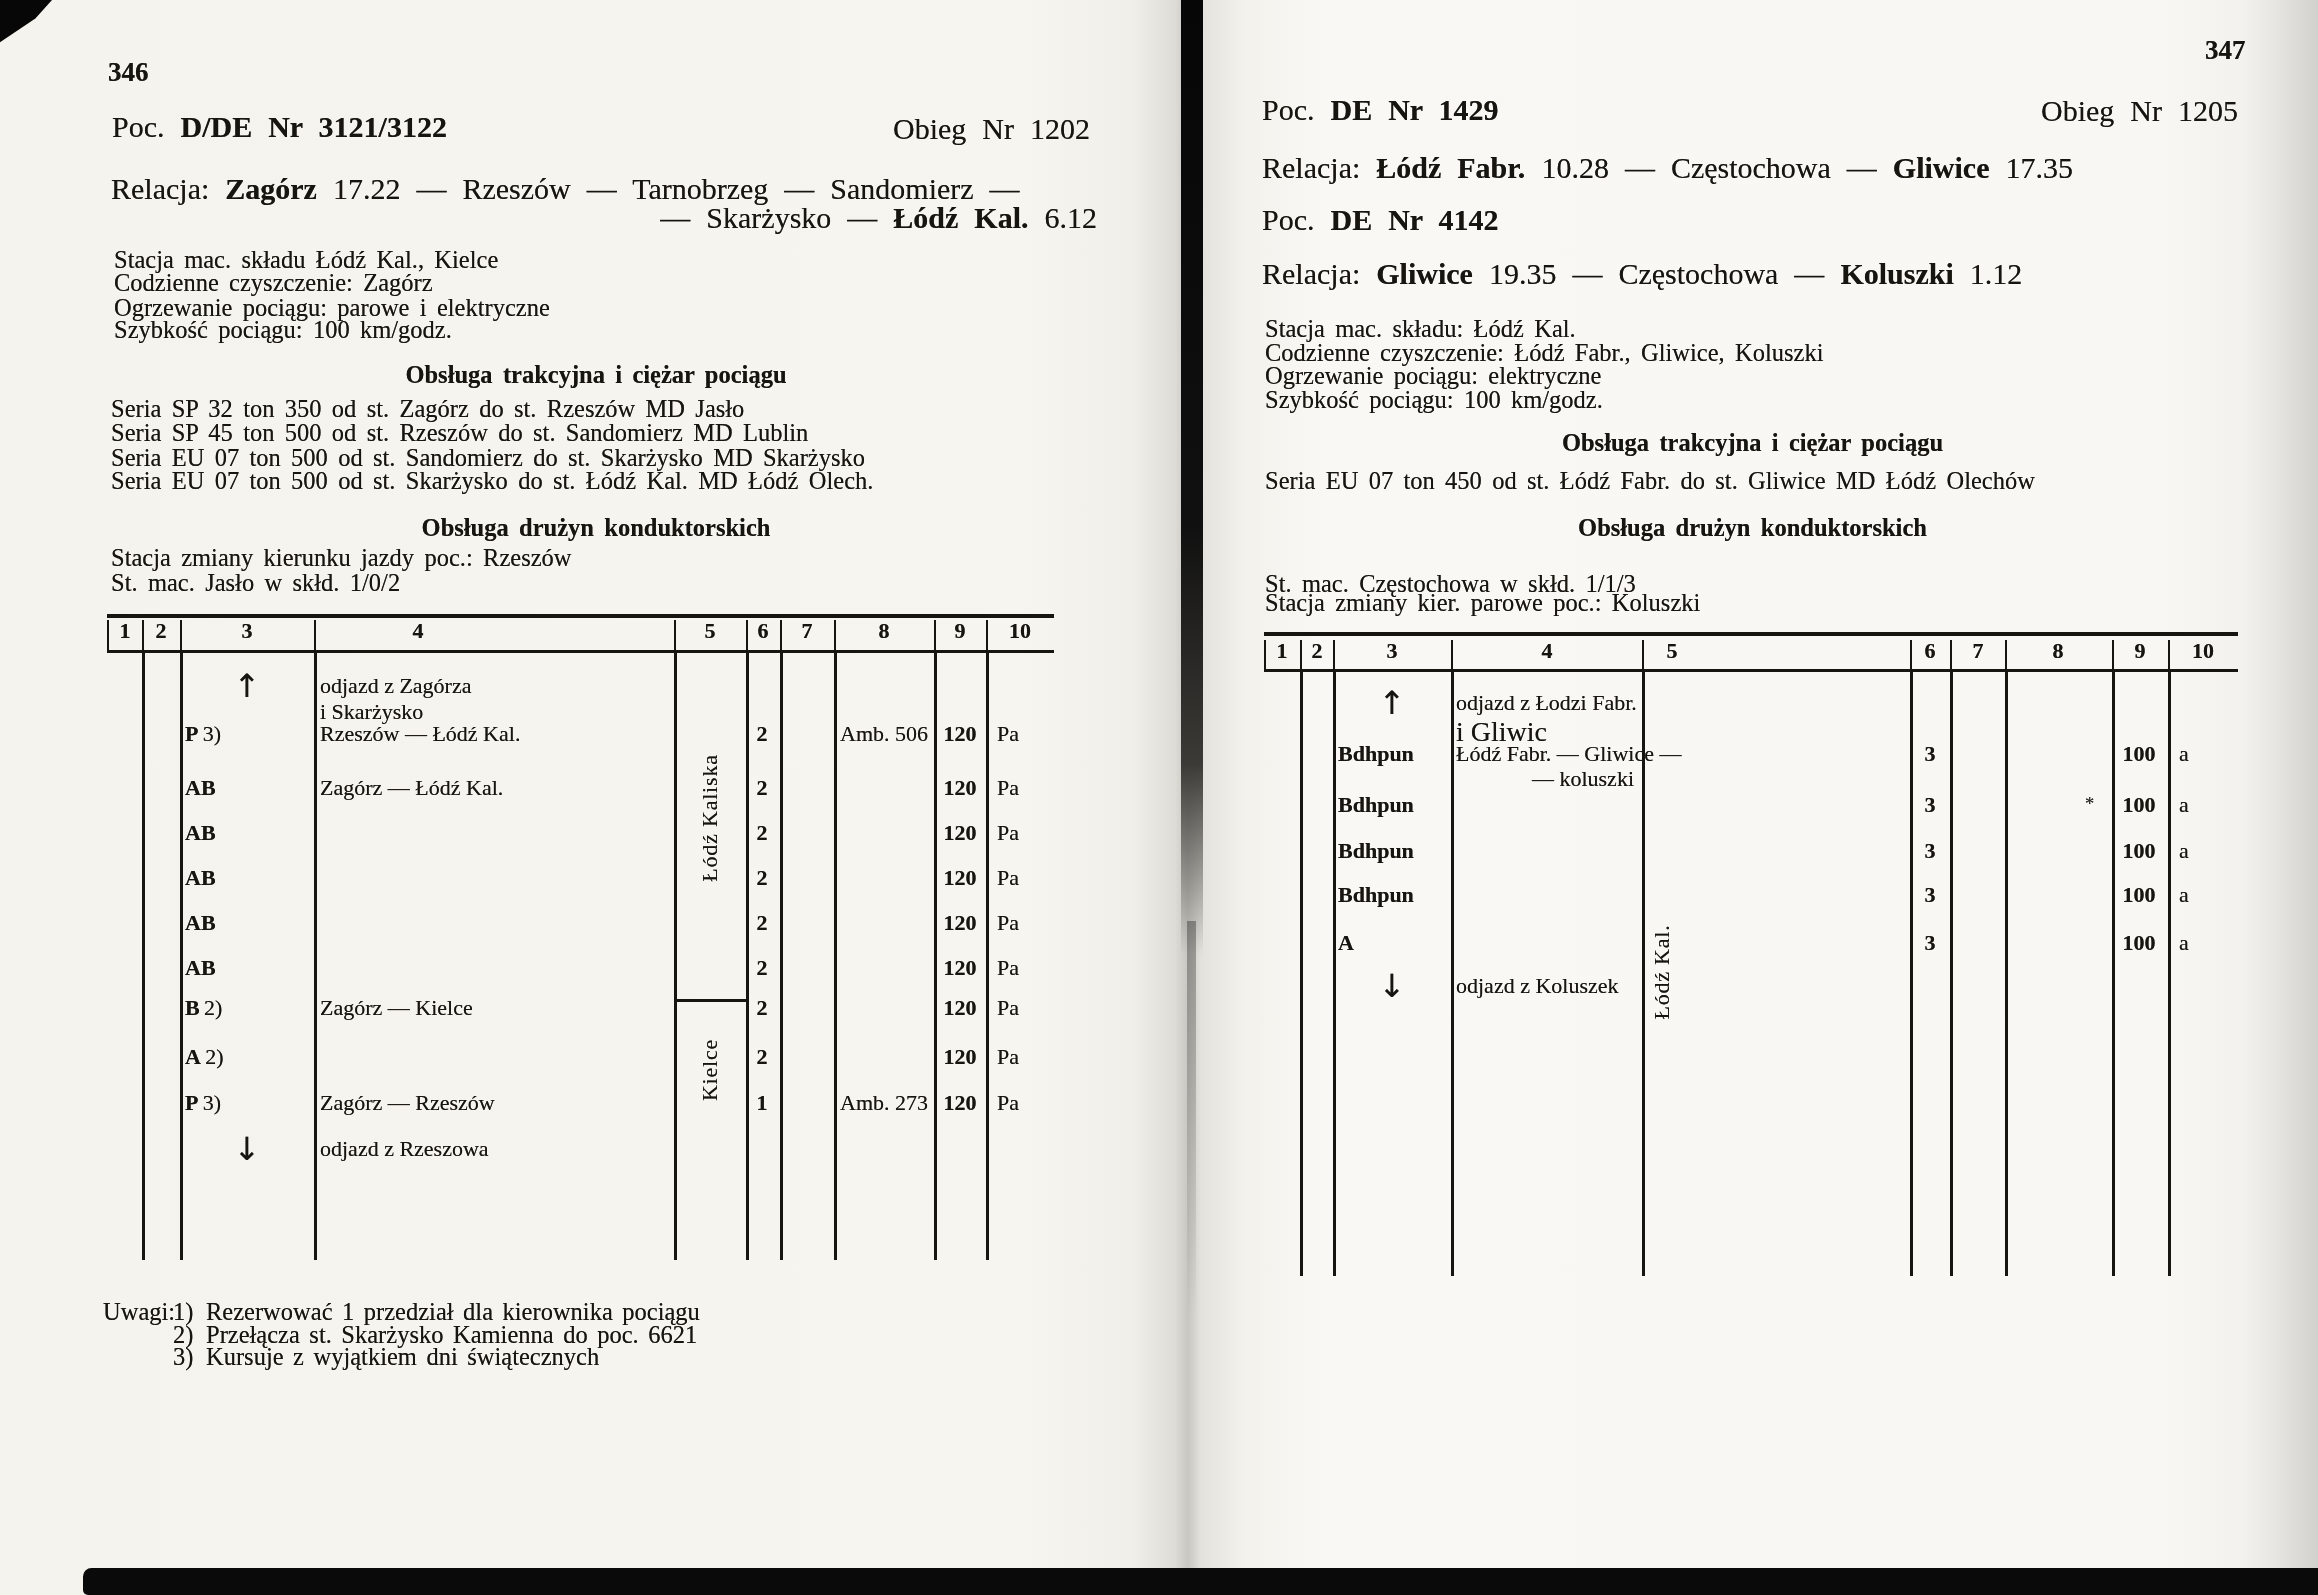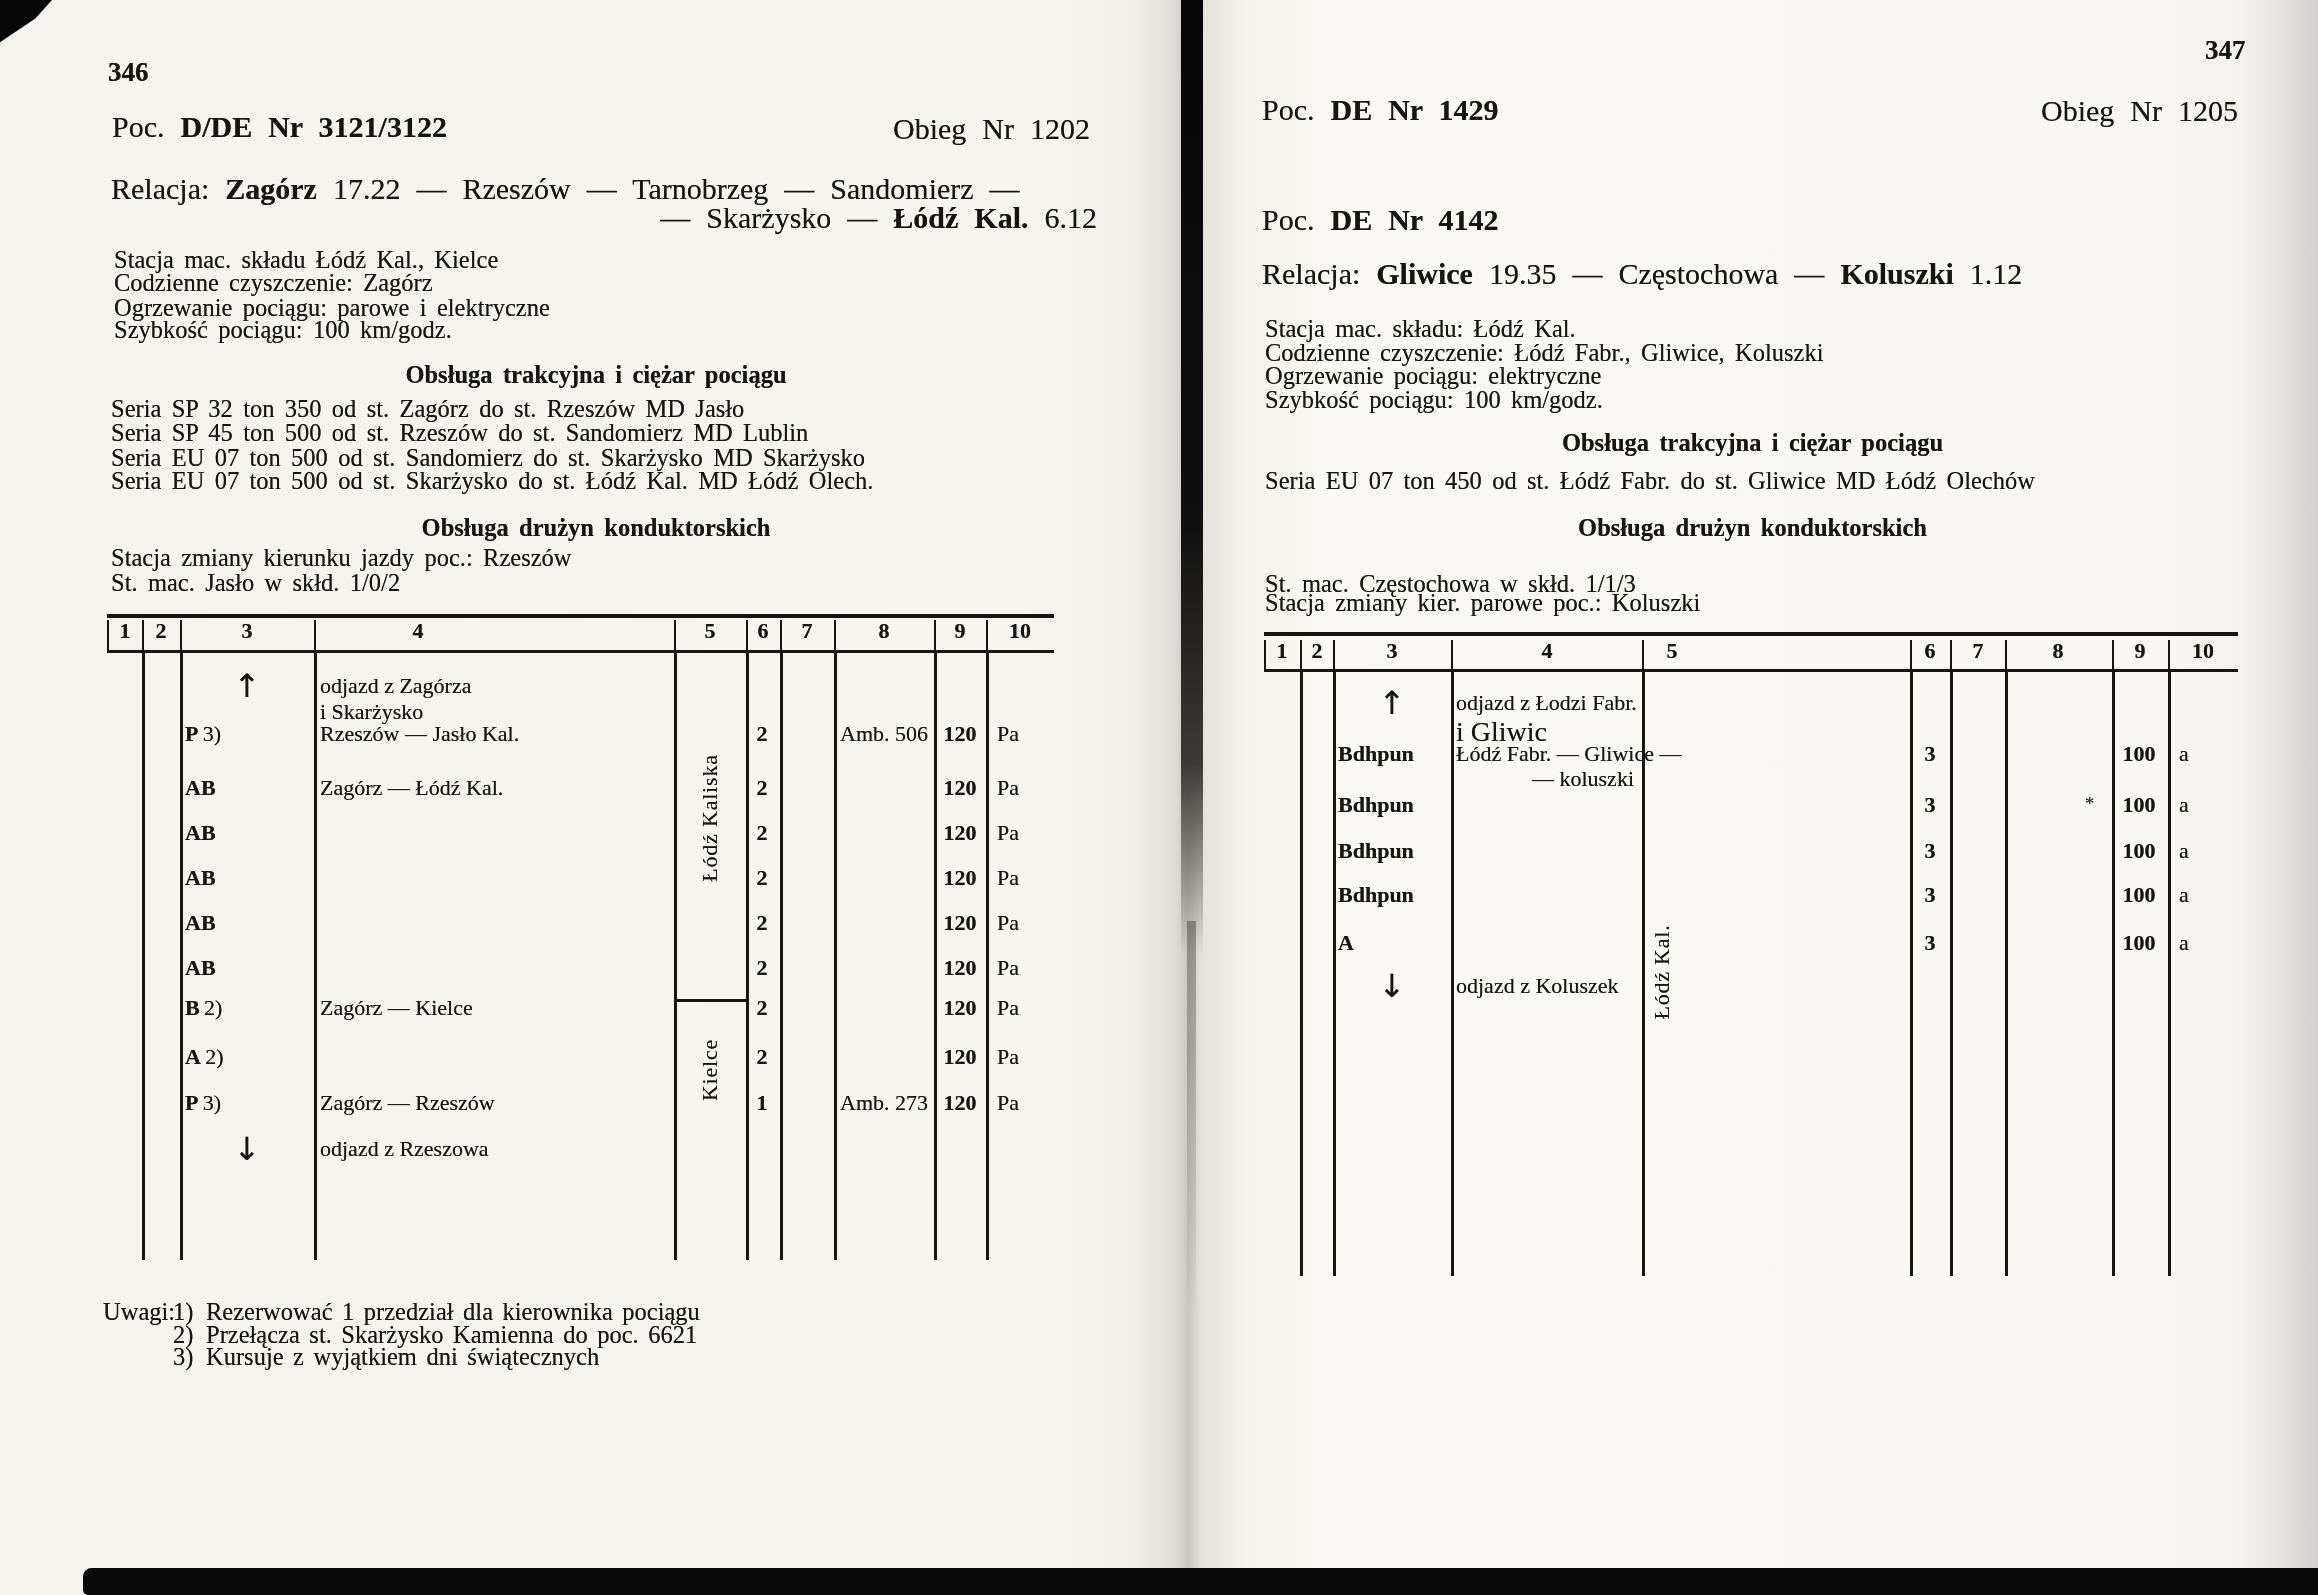--- a/index.html
+++ b/index.html
@@ -74,20 +74,21 @@
   <div class="t uw" style="left:173px;top:1323px">2)</div>
   <div class="t uw" style="left:206px;top:1323px">Przełącza st. Skarżysko Kamienna do poc. 6621</div>
   <div class="t uw" style="left:173px;top:1345px">3)</div>
   <div class="t uw" style="left:206px;top:1345px">Kursuje z wyjątkiem dni świątecznych</div>
 
   <div class="t pgnum" style="left:2205px;top:37px">347</div>
 
   <div class="t h" style="left:1262px;top:95px"><span>Poc.</span> <span class="b">DE Nr 1429</span></div>
   <div class="t h" style="left:1900px;top:96px;width:338px;text-align:right">Obieg Nr 1205</div>
 
+  <div class="t h" style="left:1262px;top:153px"><span>Relacja:</span> <span class="b">Łódź Fabr.</span> <span>10.28 — Częstochowa —</span> <span class="b">Gliwice</span> <span>17.35</span></div>
 
   <div class="t h" style="left:1262px;top:205px"><span>Poc.</span> <span class="b">DE Nr 4142</span></div>
 
   <div class="t h" style="left:1262px;top:259px"><span>Relacja:</span> <span class="b">Gliwice</span> <span>19.35 — Częstochowa —</span> <span class="b">Koluszki</span> <span>1.12</span></div>
 
   <div class="t body" style="left:1265px;top:317px">Stacja mac. składu: Łódź Kal.</div>
   <div class="t body" style="left:1265px;top:341px">Codzienne czyszczenie: Łódź Fabr., Gliwice, Koluszki</div>
   <div class="t body" style="left:1265px;top:364px">Ogrzewanie pociągu: elektryczne</div>
   <div class="t body" style="left:1265px;top:388px">Szybkość pociągu: 100 km/godz.</div>
 
@@ -131,21 +132,21 @@
     <div class="" style="position: absolute; left: 834px; top: 653px; width: 2.5px; height: 607px; background: rgb(23, 21, 15);"></div>
     <div class="" style="position: absolute; left: 934px; top: 653px; width: 2.5px; height: 607px; background: rgb(23, 21, 15);"></div>
     <div class="" style="position: absolute; left: 986px; top: 653px; width: 2.5px; height: 607px; background: rgb(23, 21, 15);"></div>
     <div class="t" style="position: absolute; left: 710px; top: 818px; transform: translate(-50%, -50%) rotate(-90deg); font-size: 22px; color: rgb(23, 21, 15); white-space: nowrap; letter-spacing: 0.8px;">Łódź Kaliska</div>
     <div class="t" style="position: absolute; left: 710px; top: 1070px; transform: translate(-50%, -50%) rotate(-90deg); font-size: 22px; color: rgb(23, 21, 15); white-space: nowrap; letter-spacing: 0.8px;">Kielce</div>
     <div class="" style="position: absolute; left: 674px; top: 999px; width: 72px; height: 2.5px; background: rgb(23, 21, 15);"></div>
     <div class="t" style="position: absolute; left: 247px; top: 670px; transform: translateX(-50%); font-family: &quot;DejaVu Sans&quot;, sans-serif; font-size: 32px; color: rgb(23, 21, 15);">↑</div>
     <div class="t" style="position: absolute; left: 320px; top: 675px; width: 346px; font-size: 22px; color: rgb(23, 21, 15); white-space: nowrap;">odjazd z Zagórza</div>
     <div class="t" style="position: absolute; left: 320px; top: 701px; width: 346px; font-size: 22px; color: rgb(23, 21, 15); white-space: nowrap;">i Skarżysko</div>
     <div class="t" style="position: absolute; left: 185px; top: 723px; font-size: 22px; color: rgb(23, 21, 15); white-space: nowrap;"><span class="b">P</span> 3)</div>
-    <div class="t" style="position: absolute; left: 320px; top: 723px; width: 346px; font-size: 22px; color: rgb(23, 21, 15); white-space: nowrap;">Rzeszów — Jasło Kal.</div>
+    <div class="t" style="position: absolute; left: 320px; top: 723px; width: 346px; font-size: 22px; color: rgb(23, 21, 15); white-space: nowrap;">Rzeszów — Łódź Kal.</div>
     <div class="t" style="position: absolute; left: 762px; top: 723px; transform: translateX(-50%); font-size: 22px; font-weight: bold; color: rgb(23, 21, 15);">2</div>
     <div class="t" style="position: absolute; left: 884px; top: 723px; transform: translateX(-50%); font-size: 22px; color: rgb(23, 21, 15); white-space: nowrap;">Amb. 506</div>
     <div class="t" style="position: absolute; left: 960px; top: 723px; transform: translateX(-50%); font-size: 22px; font-weight: bold; color: rgb(23, 21, 15);">120</div>
     <div class="t" style="position: absolute; left: 997px; top: 723px; font-size: 22px; color: rgb(23, 21, 15);">Pa</div>
     <div class="t" style="position: absolute; left: 185px; top: 777px; font-size: 22px; color: rgb(23, 21, 15); white-space: nowrap;"><span class="b">AB</span></div>
     <div class="t" style="position: absolute; left: 320px; top: 777px; width: 346px; font-size: 22px; color: rgb(23, 21, 15); white-space: nowrap;">Zagórz — Łódź Kal.</div>
     <div class="t" style="position: absolute; left: 762px; top: 777px; transform: translateX(-50%); font-size: 22px; font-weight: bold; color: rgb(23, 21, 15);">2</div>
     <div class="t" style="position: absolute; left: 960px; top: 777px; transform: translateX(-50%); font-size: 22px; font-weight: bold; color: rgb(23, 21, 15);">120</div>
     <div class="t" style="position: absolute; left: 997px; top: 777px; font-size: 22px; color: rgb(23, 21, 15);">Pa</div>
     <div class="t" style="position: absolute; left: 185px; top: 822px; font-size: 22px; color: rgb(23, 21, 15); white-space: nowrap;"><span class="b">AB</span></div>

